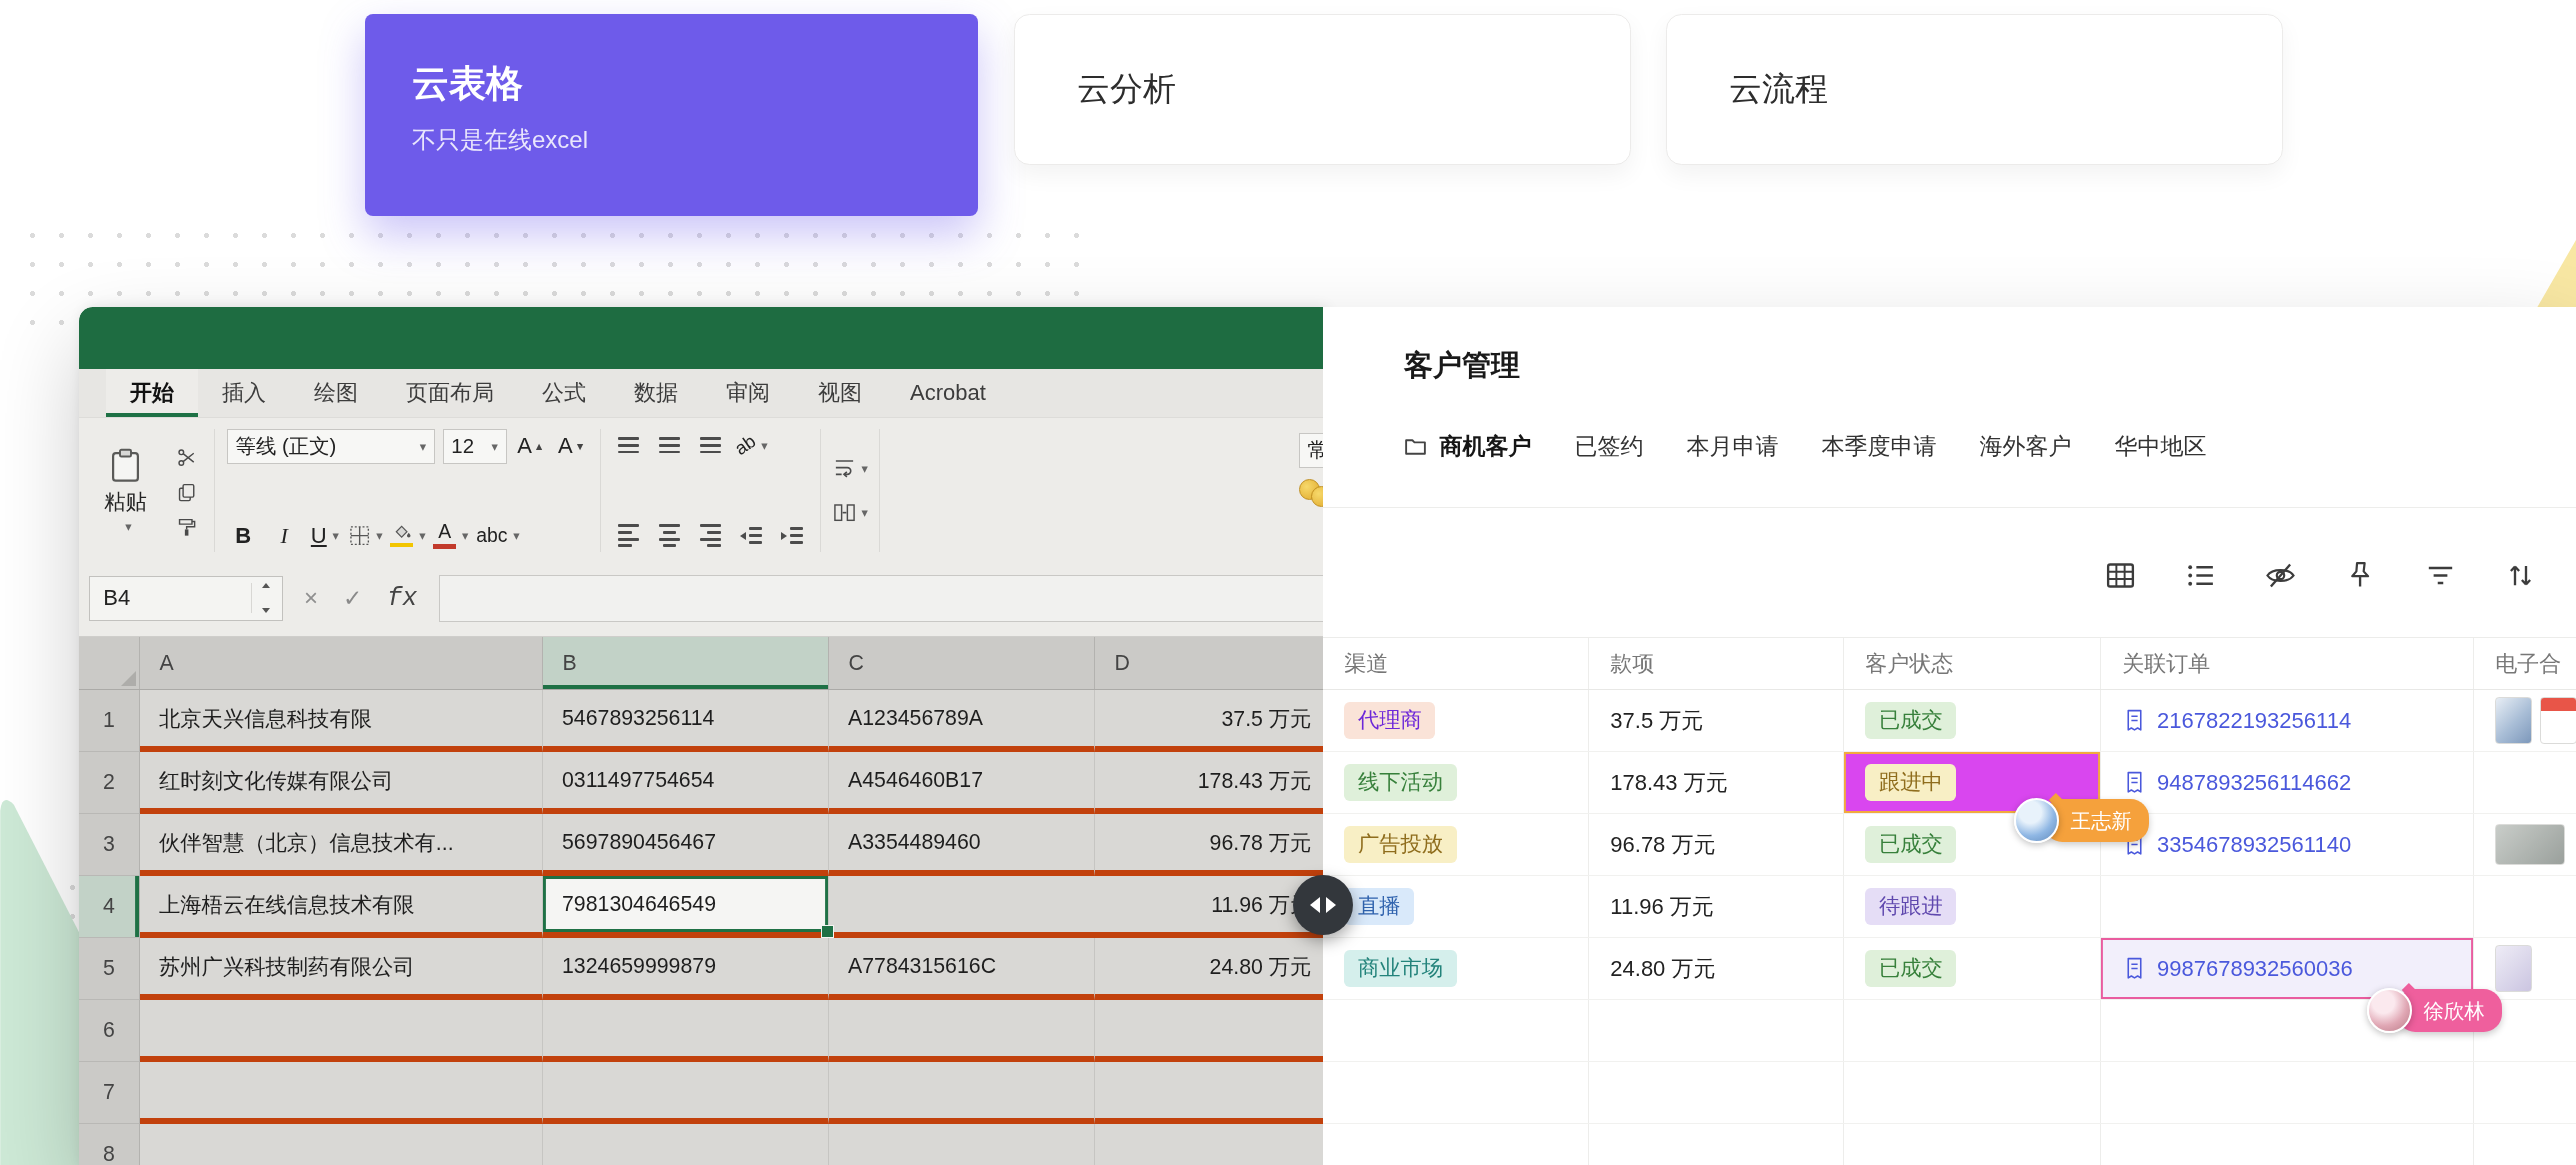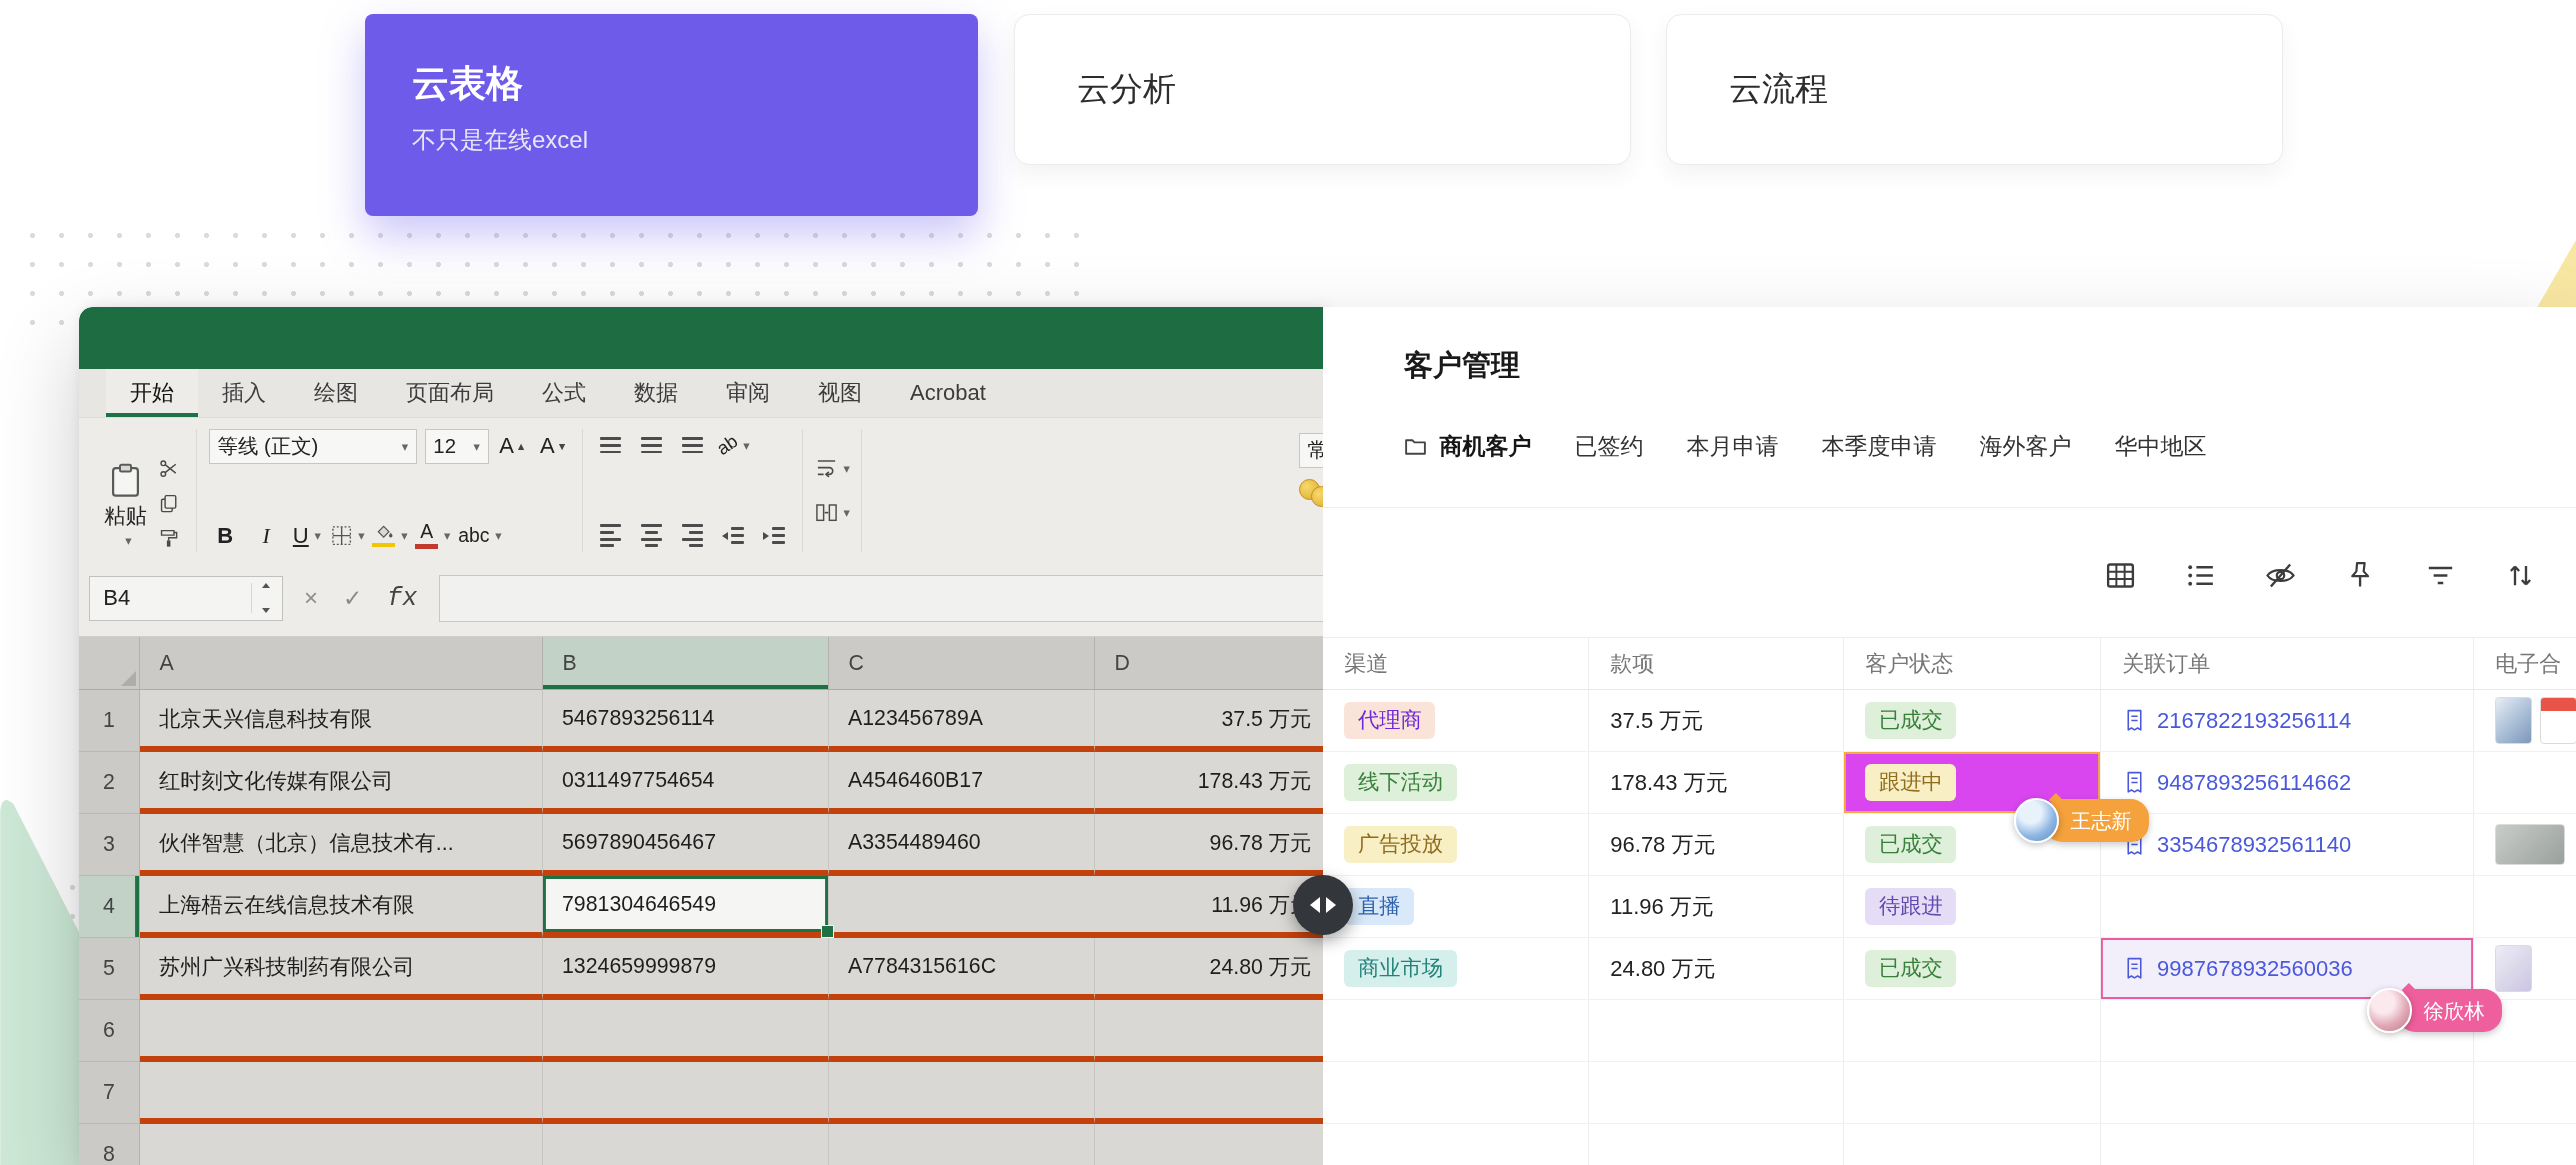--- a/index.html
+++ b/index.html
@@ -27,26 +27,26 @@
   .demo{position:absolute;left:79px;top:307px;width:2497px;height:858px;border-radius:13.6px 0 0 0;
         box-shadow:0 35px 87px rgba(0,0,0,.20)}
 
   
   .excel{position:absolute;left:0;top:0;width:1244px;height:858px;background:#EDECE9;
          border-radius:13.6px 0 0 0;overflow:hidden;box-shadow:3.9px 0 13.6px rgba(0,0,0,.10)}
   .xl-title{position:absolute;left:0;top:0;right:0;height:62px;background:#1E6C41;border-radius:13.6px 0 0 0}
   .xl-tabs{position:absolute;left:0;top:62px;right:0;height:49px;background:#E7E6E3;display:flex;
            padding-left:27px;border-bottom:1px solid #DDDCD9;box-sizing:border-box}
   .xl-tab{padding:0 24px;display:flex;align-items:center;color:#3c3c3c;font-size:22px}
-  .xl-tab.active{background:#EDECE9;box-shadow:inset 0 -3.9px 0 #1E7145;color:#111;font-weight:400}
+  .xl-tab.active{background:#EDECE9;box-shadow:inset 0 -3.9px 0 #1E7145;color:#111;font-weight:700}
 
   .xl-ribbon{position:absolute;left:0;top:112px;right:0;height:142px;background:#EDECE9;display:flex;
              padding:9.7px 0 7.8px 7.8px;border-bottom:1px solid #D2D1CE;box-sizing:border-box}
   .grp{padding:0 11.6px;border-right:1px solid #DAD9D6;display:flex;flex-direction:column;justify-content:space-between}
-  .grp-clip{flex-direction:row;gap:1px;align-items:flex-end}
+  .grp-clip{flex-direction:row;gap:19px;align-items:center}
   .paste-btn{display:flex;flex-direction:column;align-items:center;gap:2.9px;font-size:21.3px;color:#222;padding:3.9px 5.8px}
   .clip-col{display:flex;flex-direction:column;gap:7.8px;padding-top:3.9px}
   .mini{width:31px;height:27px;display:flex;align-items:center;justify-content:center}
   .r{display:flex;align-items:center;gap:7.8px}
   .combo{height:35px;background:#F7F7F5;border:1px solid #C7C6C3;display:flex;align-items:center;
          justify-content:space-between;padding:0 7.8px;font-size:20.4px;color:#222;box-sizing:border-box}
   .w-font{width:208px}.w-size{width:64px}.w-num{width:126px}
   .dd{font-size:12.6px;color:#666;margin-left:5.8px}
   .tbtn{min-width:33px;height:33px;display:flex;align-items:center;justify-content:center;font-size:22px;color:#222}
   .sup{font-size:10.7px;margin-left:1.9px;color:#444}

